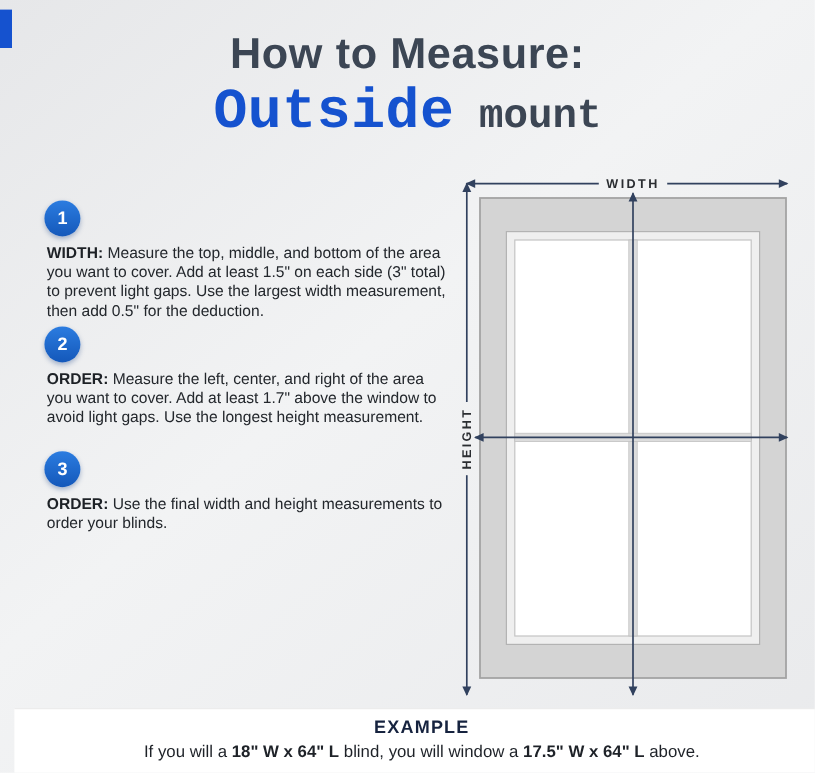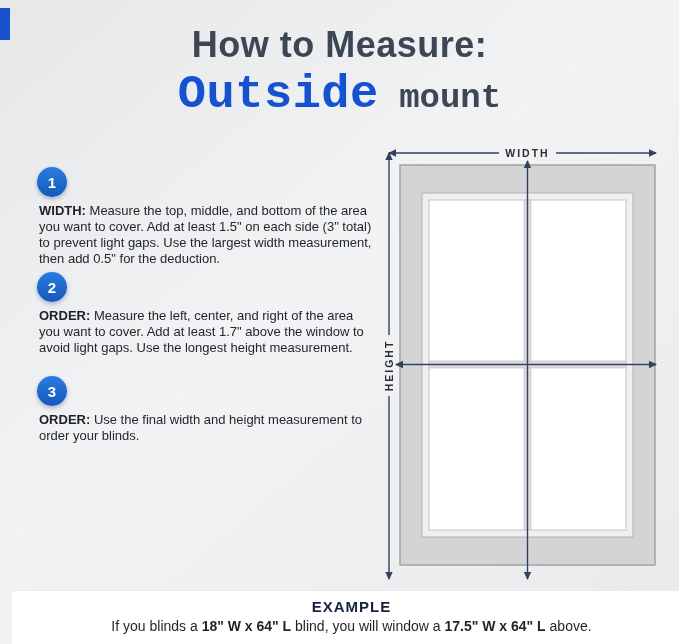--- a/index.html
+++ b/index.html
@@ -85,21 +85,21 @@
       <p class="step-text"><strong>WIDTH:</strong><span> Measure the top, middle, and bottom of the area you want to cover. Add at least 1.5" on each side (3" total) to prevent light gaps. Use the largest width measurement, then add 0.5" for the deduction.</span></p>
     </div>
 
     <div class="step step-2">
       <div class="step-num">2</div>
       <p class="step-text"><strong>ORDER:</strong><span> Measure the left, center, and right of the area you want to cover. Add at least 1.7" above the window to avoid light gaps. Use the longest height measurement.</span></p>
     </div>
 
     <div class="step step-3">
       <div class="step-num">3</div>
-      <p class="step-text"><strong>ORDER:</strong><span> Use the final width and height measurement to order your blinds.</span></p>
+      <p class="step-text"><strong>ORDER:</strong><span> Use the final width and height measurements to order your blinds.</span></p>
     </div>
 
   </div>
 
   <div class="diagram">
     <svg width="295" height="447" viewBox="0 0 295 447">
       <defs>
         <marker id="arrow" markerWidth="9" markerHeight="9" refX="7.5" refY="4.5" orient="auto-start-reverse" markerUnits="userSpaceOnUse">
           <path d="M0.5,0.8 L8.5,4.5 L0.5,8.2 Z" fill="#31415e"></path>
         </marker>
@@ -123,17 +123,17 @@
       </g>
 
       <text x="152.5" y="13.5" text-anchor="middle" class="svg-label">WIDTH</text>
       <text transform="translate(17.5 222.5) rotate(-90)" text-anchor="middle" class="svg-label">HEIGHT</text>
     </svg>
   </div>
 
   <div class="footer">
     <div class="example-title">EXAMPLE</div>
     <div class="example-text">
-      <span>If you blinds a </span><strong>18" W x 64" L</strong><span> blind, you will window a </span><strong>17.5" W x 64" L</strong><span> above.</span>
+      <span>If you will a </span><strong>18" W x 64" L</strong><span> blind, you will window a </span><strong>17.5" W x 64" L</strong><span> above.</span>
     </div>
   </div>
 
 </div>
 
 </body></html>

